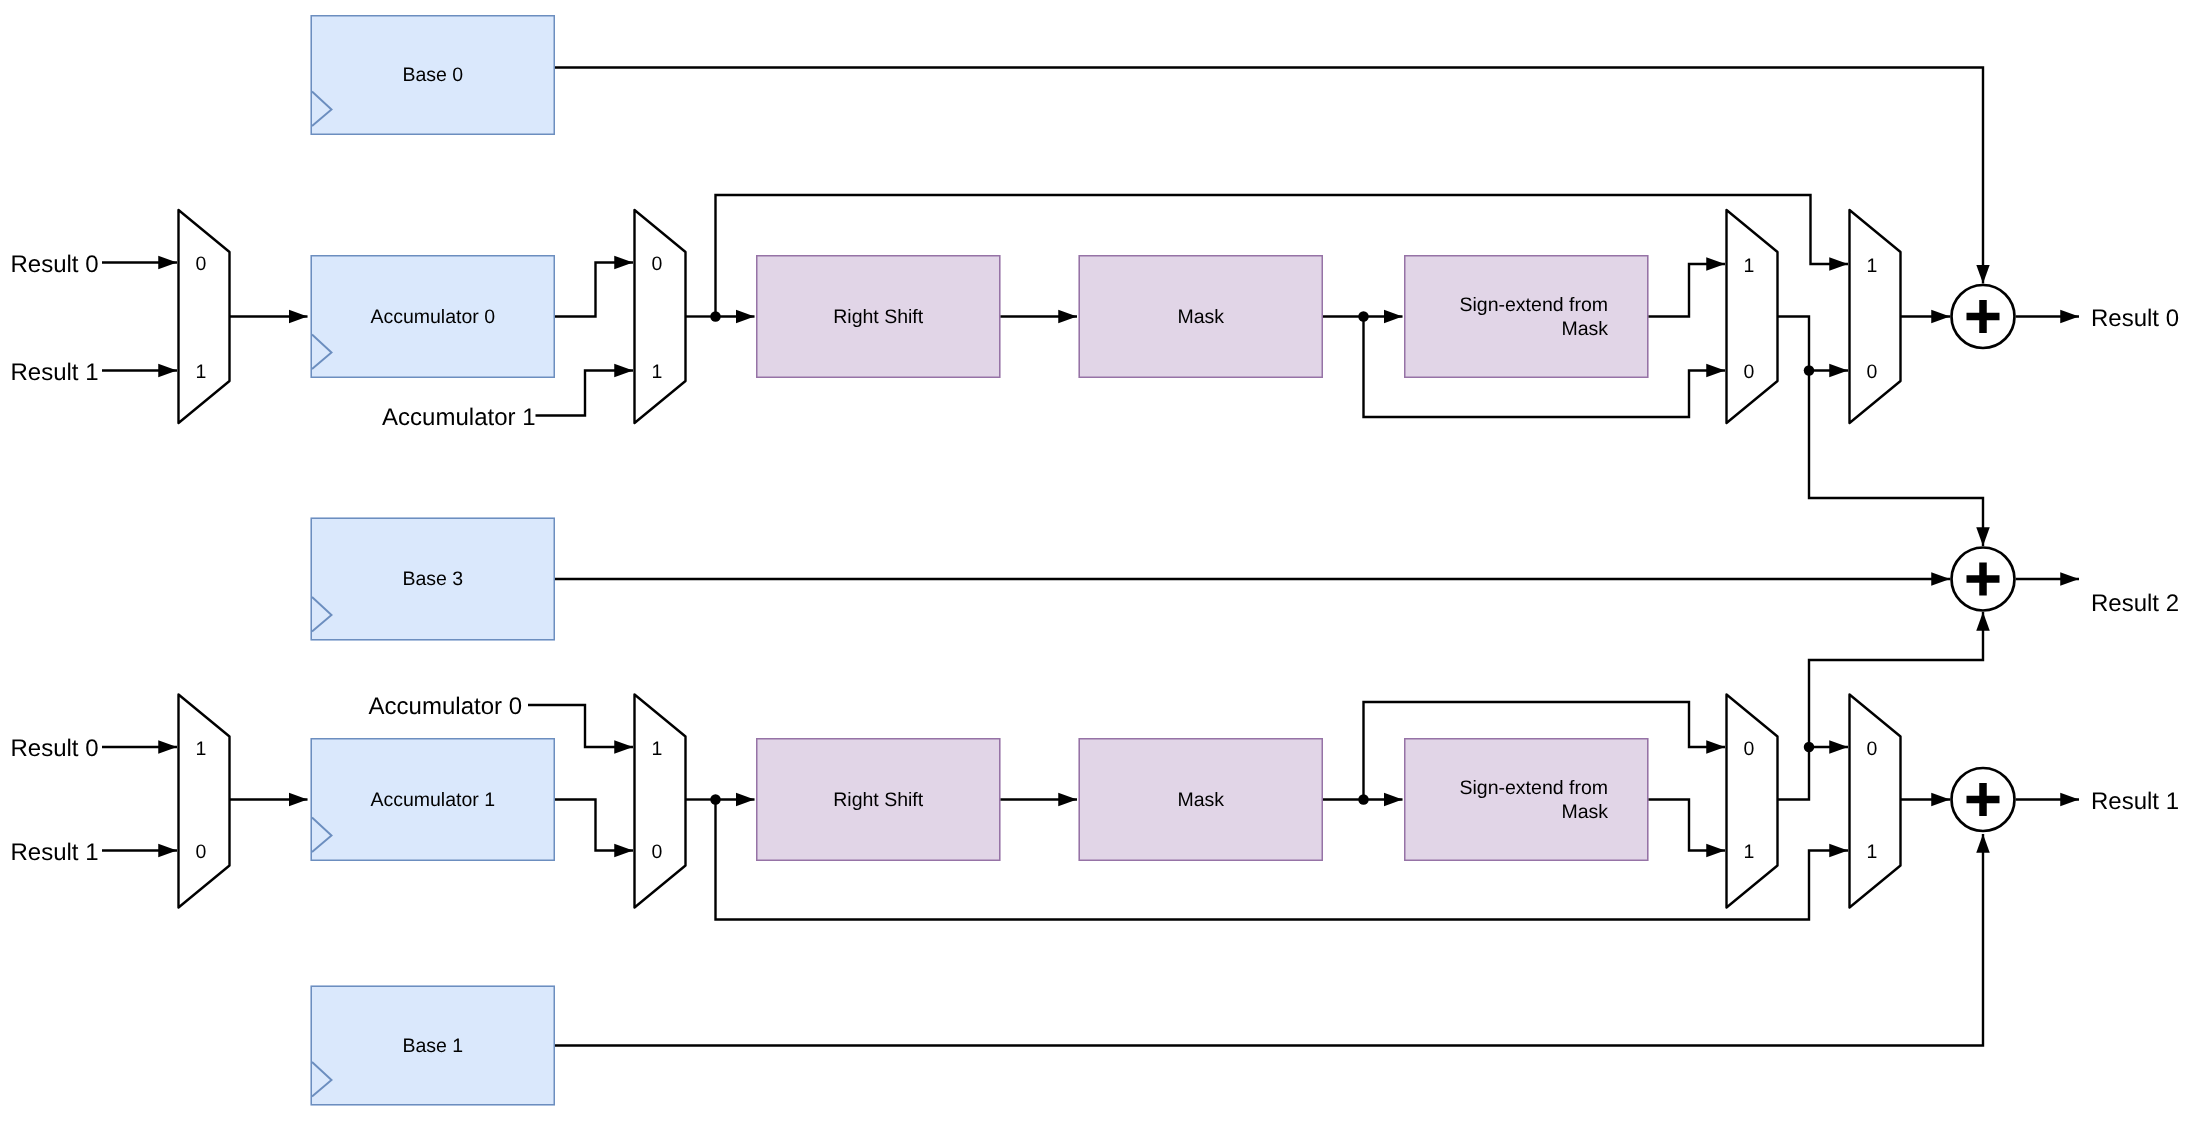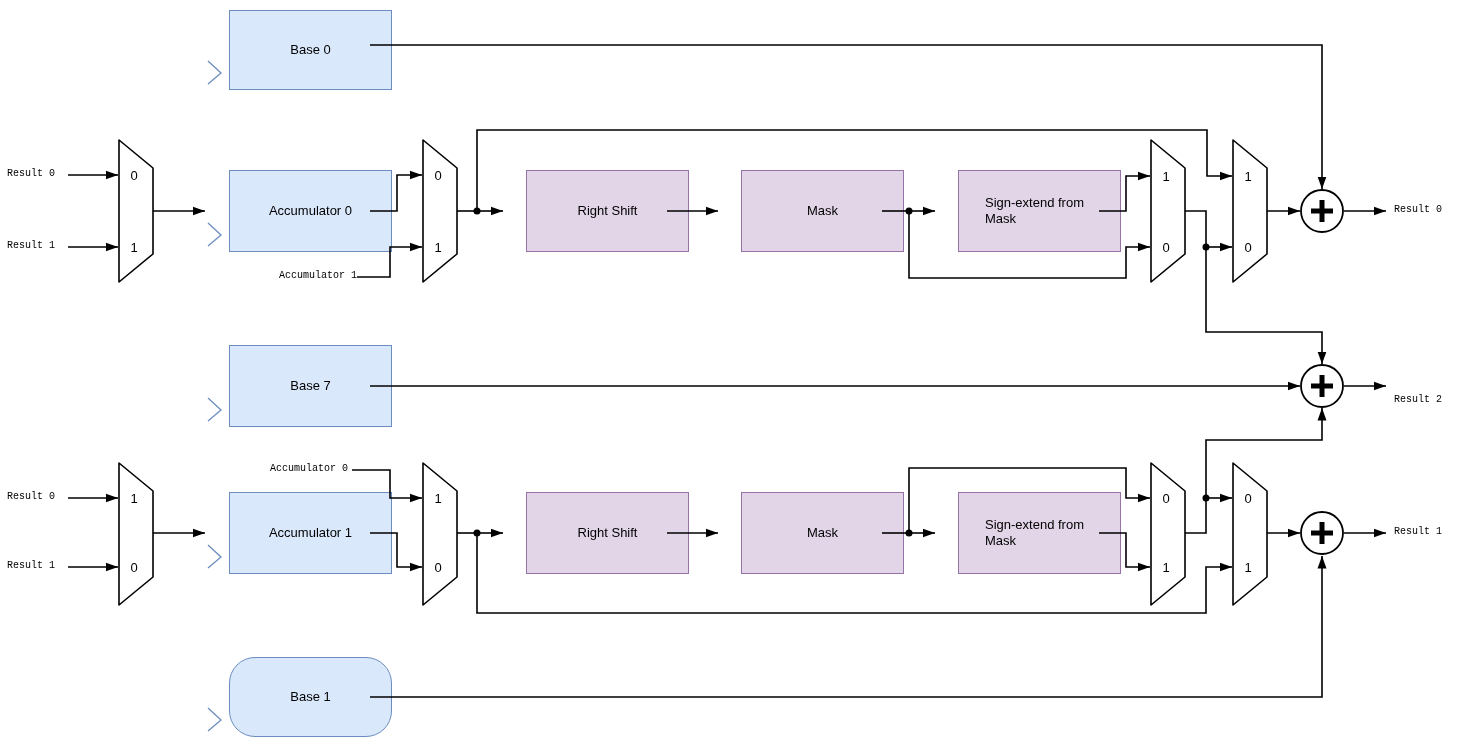--- a/index.html
+++ b/index.html
@@ -4,24 +4,24 @@
 <style>
   :root{
     --register-fill:#dae8fc; --register-stroke:#6c8ebf;
     --op-fill:#e1d5e7; --op-stroke:#9673a6;
     --wire:#000000; --mux-fill:#ffffff; --text:#000000;
   }
   *{box-sizing:border-box; margin:0; padding:0;}
   body{background:#fff; font-family:"Liberation Sans", sans-serif;}
   #canvas{position:relative; width:1468px; height:754px; background:#ffffff; overflow:hidden;}
   .box{position:absolute; display:flex; align-items:center; justify-content:center;
-       text-align:left; font-size:13px; color:var(--text); line-height:1.25;margin-left:22px;}
+       text-align:right; font-size:13px; color:var(--text); line-height:1.25;}
   .reg{background:var(--register-fill); border:1px solid var(--register-stroke);}
   .op{background:var(--op-fill); border:1px solid var(--op-stroke); padding:0 26px;}
-  .lbl{position:absolute; font-size:10px; color:var(--text); white-space:nowrap;font-family:Liberation Mono, monospace;}
+  .lbl{position:absolute; font-size:16px; color:var(--text); white-space:nowrap;}
   .lbl.r{text-align:right;}
   svg#wires{position:absolute; left:0; top:0; z-index:2; pointer-events:none;}
   svg#wires path.w{fill:none; stroke:var(--wire); stroke-width:1.6;}
   svg#wires polygon.mux{fill:var(--mux-fill); stroke:var(--wire); stroke-width:1.6; stroke-linejoin:round;}
   svg#wires circle.adder{fill:#ffffff; stroke:var(--wire); stroke-width:1.8;}
   svg#wires path.plus{fill:none; stroke:var(--wire); stroke-width:5;}
   svg#wires circle.dot{fill:var(--wire); stroke:none;}
   svg#wires path.clk{fill:none; stroke:var(--register-stroke); stroke-width:1.3;}
   svg#wires text.port{font-family:"Liberation Sans", sans-serif; font-size:13px; fill:var(--text); text-anchor:middle;}
 </style>
@@ -34,28 +34,28 @@
   <div class="box reg" style="left:207px;top:170px;width:163px;height:82px;">Accumulator 0</div>
   <div class="box op" style="left:504px;top:170px;width:163px;height:82px;">Right Shift</div>
   <div class="box op" style="left:719px;top:170px;width:163px;height:82px;">Mask</div>
   <div class="box op" style="left:936px;top:170px;width:163px;height:82px;">Sign-extend from Mask</div>
 
   <div class="lbl" style="left:7px;top:168px;">Result 0</div>
   <div class="lbl" style="left:7px;top:240px;">Result 1</div>
   <div class="lbl r" style="left:251px;top:270px;width:106px;">Accumulator 1</div>
   <div class="lbl" style="left:1394px;top:204px;">Result 0</div>
 
-  <div class="box reg" style="left:207px;top:345px;width:163px;height:82px;">Base 7</div>
+  <div class="box reg" style="left:207px;top:345px;width:163px;height:82px;">Base 3</div>
   <div class="lbl" style="left:1394px;top:394px;">Result 2</div>
 
   <div class="box reg" style="left:207px;top:492px;width:163px;height:82px;">Accumulator 1</div>
   <div class="box op" style="left:504px;top:492px;width:163px;height:82px;">Right Shift</div>
   <div class="box op" style="left:719px;top:492px;width:163px;height:82px;">Mask</div>
   <div class="box op" style="left:936px;top:492px;width:163px;height:82px;">Sign-extend from Mask</div>
-  <div class="box reg" style="left:207px;top:657px;width:163px;height:80px;border-radius:26px;">Base 1</div>
+  <div class="box reg" style="left:207px;top:657px;width:163px;height:80px;">Base 1</div>
 
   <div class="lbl" style="left:7px;top:491px;">Result 0</div>
   <div class="lbl" style="left:7px;top:560px;">Result 1</div>
   <div class="lbl r" style="left:242px;top:463px;width:106px;">Accumulator 0</div>
   <div class="lbl" style="left:1394px;top:526px;">Result 1</div>
 
   <svg id="wires" width="1468" height="754" viewBox="0 0 1468 754">
     <defs>
       <marker id="arr" markerWidth="14" markerHeight="11" refX="12.5" refY="5" orient="auto" markerUnits="userSpaceOnUse">
         <path d="M0,0.5 L12.5,5 L0,9.5 Z" fill="#000"></path>

